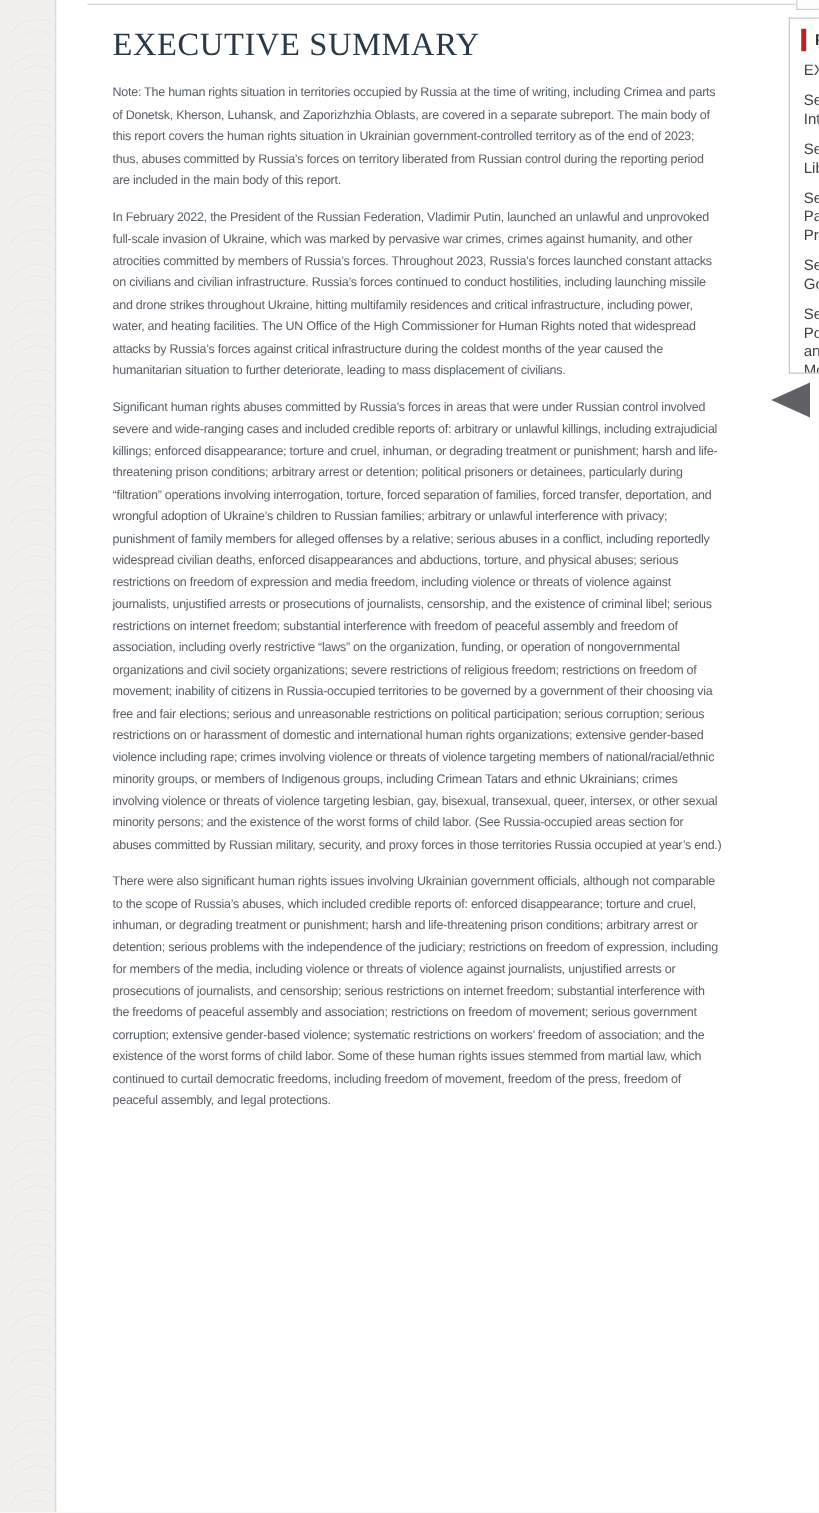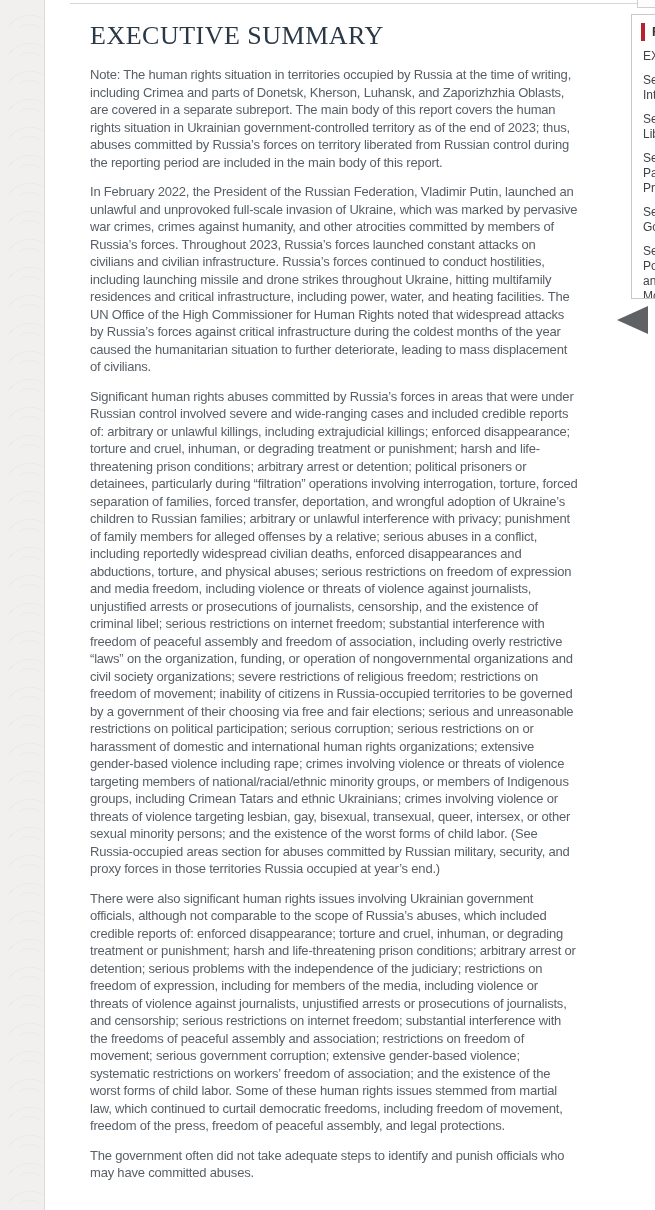--- a/index.html
+++ b/index.html
@@ -20,21 +20,21 @@
     padding:0 20px 0 45px;box-sizing:content-box;overflow:hidden;
   }
   .top-divider{border-top:1px solid #d8d6d4;margin:3px 4px 0 -20px;}
   h1.exec{
     font-family:"Liberation Serif","DejaVu Serif",serif;
     font-weight:normal;font-size:26px;line-height:30px;
     color:#2b3947;letter-spacing:0.5px;margin:17px 0 15px 0;
   }
   .body-text p{
     margin:0 0 12px 0;width:488px;
-    font-size:13px;line-height:17.5px;letter-spacing:-0.2px;
+    font-size:10px;line-height:17.5px;letter-spacing:-0.2px;
     color:#585f66;
   }
   
   .rail{
     position:absolute;left:631px;top:14px;width:190px;height:285px;
     background:#fff;border:1px solid #c9c9c9;border-right:none;
     padding:8px 0 0 9px;box-sizing:border-box;overflow:hidden;
   }
   .rail-header{display:flex;align-items:center;margin-bottom:8px;}
   .rail-accent{width:4px;height:18px;background:#b5242c;margin-right:7px;flex:0 0 auto;}
@@ -56,21 +56,20 @@
 <body>
 
 <div class="panel">
   <div class="top-divider"></div>
   <h1 class="exec">EXECUTIVE SUMMARY</h1>
   <div class="body-text" id="article-paragraphs">
       <p>Note: The human rights situation in territories occupied by Russia at the time of writing, including Crimea and parts of Donetsk, Kherson, Luhansk, and Zaporizhzhia Oblasts, are covered in a separate subreport. The main body of this report covers the human rights situation in Ukrainian government-controlled territory as of the end of 2023; thus, abuses committed by Russia’s forces on territory liberated from Russian control during the reporting period are included in the main body of this report.</p>
       <p>In February 2022, the President of the Russian Federation, Vladimir Putin, launched an unlawful and unprovoked full-scale invasion of Ukraine, which was marked by pervasive war crimes, crimes against humanity, and other atrocities committed by members of Russia’s forces. Throughout 2023, Russia’s forces launched constant attacks on civilians and civilian infrastructure. Russia’s forces continued to conduct hostilities, including launching missile and drone strikes throughout Ukraine, hitting multifamily residences and critical infrastructure, including power, water, and heating facilities. The UN Office of the High Commissioner for Human Rights noted that widespread attacks by Russia’s forces against critical infrastructure during the coldest months of the year caused the humanitarian situation to further deteriorate, leading to mass displacement of civilians.</p>
       <p>Significant human rights abuses committed by Russia’s forces in areas that were under Russian control involved severe and wide-ranging cases and included credible reports of: arbitrary or unlawful killings, including extrajudicial killings; enforced disappearance; torture and cruel, inhuman, or degrading treatment or punishment; harsh and life-threatening prison conditions; arbitrary arrest or detention; political prisoners or detainees, particularly during “filtration” operations involving interrogation, torture, forced separation of families, forced transfer, deportation, and wrongful adoption of Ukraine’s children to Russian families; arbitrary or unlawful interference with privacy; punishment of family members for alleged offenses by a relative; serious abuses in a conflict, including reportedly widespread civilian deaths, enforced disappearances and abductions, torture, and physical abuses; serious restrictions on freedom of expression and media freedom, including violence or threats of violence against journalists, unjustified arrests or prosecutions of journalists, censorship, and the existence of criminal libel; serious restrictions on internet freedom; substantial interference with freedom of peaceful assembly and freedom of association, including overly restrictive “laws” on the organization, funding, or operation of nongovernmental organizations and civil society organizations; severe restrictions of religious freedom; restrictions on freedom of movement; inability of citizens in Russia-occupied territories to be governed by a government of their choosing via free and fair elections; serious and unreasonable restrictions on political participation; serious corruption; serious restrictions on or harassment of domestic and international human rights organizations; extensive gender-based violence including rape; crimes involving violence or threats of violence targeting members of national/racial/ethnic minority groups, or members of Indigenous groups, including Crimean Tatars and ethnic Ukrainians; crimes involving violence or threats of violence targeting lesbian, gay, bisexual, transexual, queer, intersex, or other sexual minority persons; and the existence of the worst forms of child labor. (See Russia-occupied areas section for abuses committed by Russian military, security, and proxy forces in those territories Russia occupied at year’s end.)</p>
       <p>There were also significant human rights issues involving Ukrainian government officials, although not comparable to the scope of Russia’s abuses, which included credible reports of: enforced disappearance; torture and cruel, inhuman, or degrading treatment or punishment; harsh and life-threatening prison conditions; arbitrary arrest or detention; serious problems with the independence of the judiciary; restrictions on freedom of expression, including for members of the media, including violence or threats of violence against journalists, unjustified arrests or prosecutions of journalists, and censorship; serious restrictions on internet freedom; substantial interference with the freedoms of peaceful assembly and association; restrictions on freedom of movement; serious government corruption; extensive gender-based violence; systematic restrictions on workers’ freedom of association; and the existence of the worst forms of child labor. Some of these human rights issues stemmed from martial law, which continued to curtail democratic freedoms, including freedom of movement, freedom of the press, freedom of peaceful assembly, and legal protections.</p>
-      <p>The government often did not take adequate steps to identify and punish officials who may have committed abuses.</p>
     </div>
 </div>
 
 <div class="rail-top-fragment"></div>
 
 <div class="rail">
   <div class="rail-header">
     <span class="rail-accent"></span>
     <span class="rail-header-label">Report</span>
   </div>

